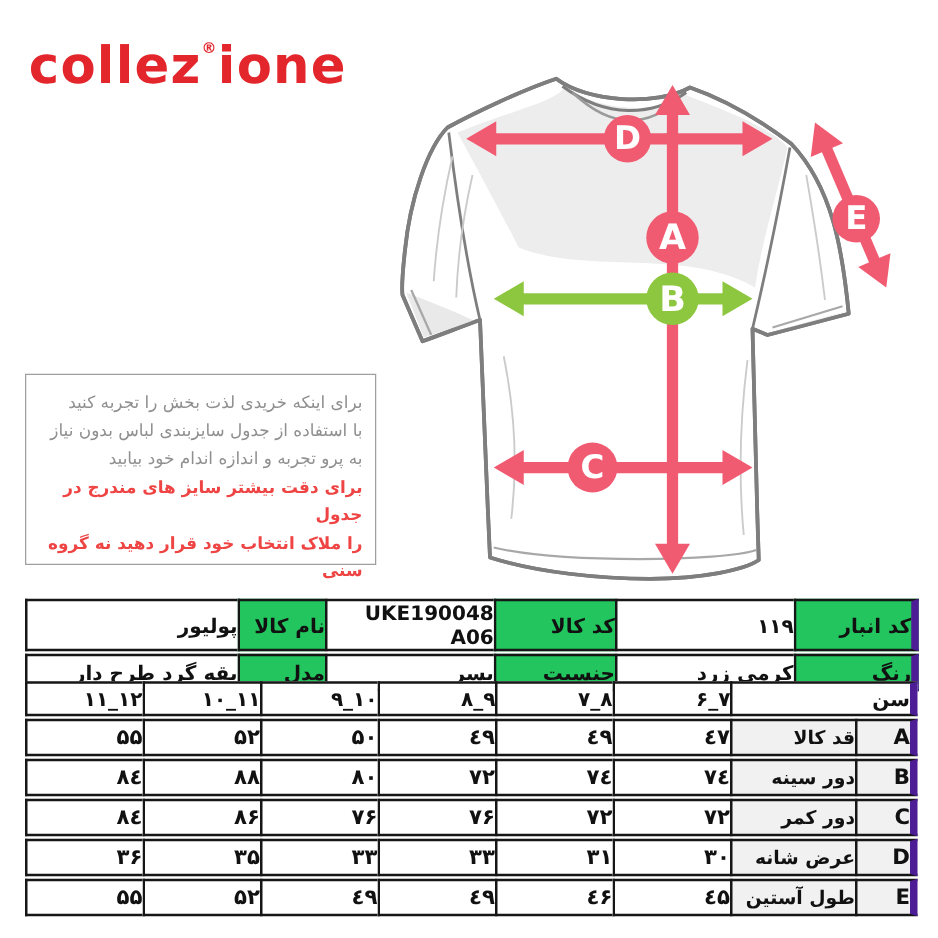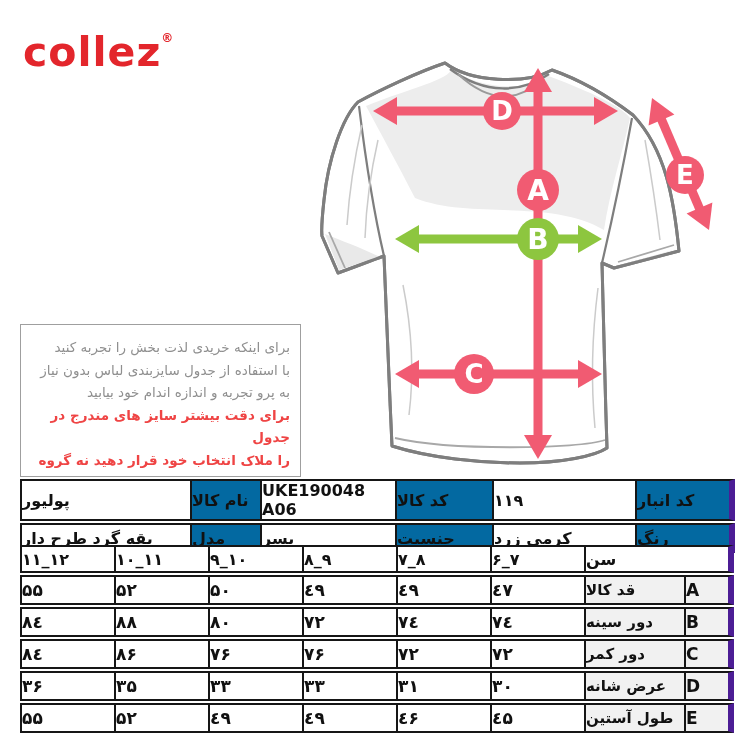--- a/index.html
+++ b/index.html
@@ -11,48 +11,49 @@
         display:flex;align-items:flex-start;line-height:1;letter-spacing:1px;}
   .logo .big{font-size:41px;}
   .logo .reg{font-size:12px;margin-top:0px;}
 
   
   .tshirt{position:absolute;left:300px;top:40px;width:440px;height:440px;}
 
   
   .note{position:absolute;left:20px;top:299px;width:281px;height:153px;box-sizing:border-box;
         border:1px solid #9f9f9f;direction:rtl;text-align:right;padding:11px 10px 0 10px;
-        color:#8f8f8f;font-size:13.5px;line-height:22.5px;margin-top:25px;}
+        color:#8f8f8f;font-size:13.5px;line-height:22.5px;}
   .note .b{font-weight:bold;color:#ef4444;}
 
   
   .tbl{position:absolute;border-collapse:separate;border-spacing:0 2px;table-layout:fixed;
        direction:rtl;font-weight:bold;color:#111;}
-  .tbl td{border:2px solid #161616;border-right:none;text-align:left;vertical-align:middle;
+  .tbl td{border:2px solid #161616;border-right:none;text-align:right;vertical-align:middle;
           overflow:hidden;padding:0;background:#fff;}
   .tbl tr td:first-child{border-right:6px solid #4c1d95;}
   .info{left:20px;top:477px;width:715px;}
   .info td{height:26px;font-size:16px;}
-  .info .lbl{background:#0369a1;}
+  .info .lbl{background:#22c55e;}
   .sizes{left:20px;top:543px;width:714px;}
   .sizes td{height:26px;font-size:17px;}
   .sizes tr.hd td{height:24px;font-size:16px;}
   .sizes .lbl2{background:#f1f1f1;font-size:15px;white-space:nowrap;}
   .sizes .lt{background:#f1f1f1;font-size:17px;}
   .ltr{direction:ltr;}
   .nowrap{white-space:nowrap;font-size:15px;}
 </style>
 </head>
 <body>
 
 <div class="page">
 
   <div class="logo">
     <span class="big">collez</span>
     <span class="reg">®</span>
+    <span class="big">ione</span>
   </div>
 
   <div class="tshirt">
     <svg width="440" height="440" viewBox="0 0 440 440">
 
       <g>
         <path d="M145,23 C118,32 80,50 58,62 C42,78 28,120 24,160 C22,178 21,188 22,196
                  L38,233 C52,228 70,221 84,216 C86,270 89,340 92,406
                  C130,418 180,423 220,423 C262,423 295,416 307,408
                  C305,345 303,280 302,223 L314,228 L379,211

